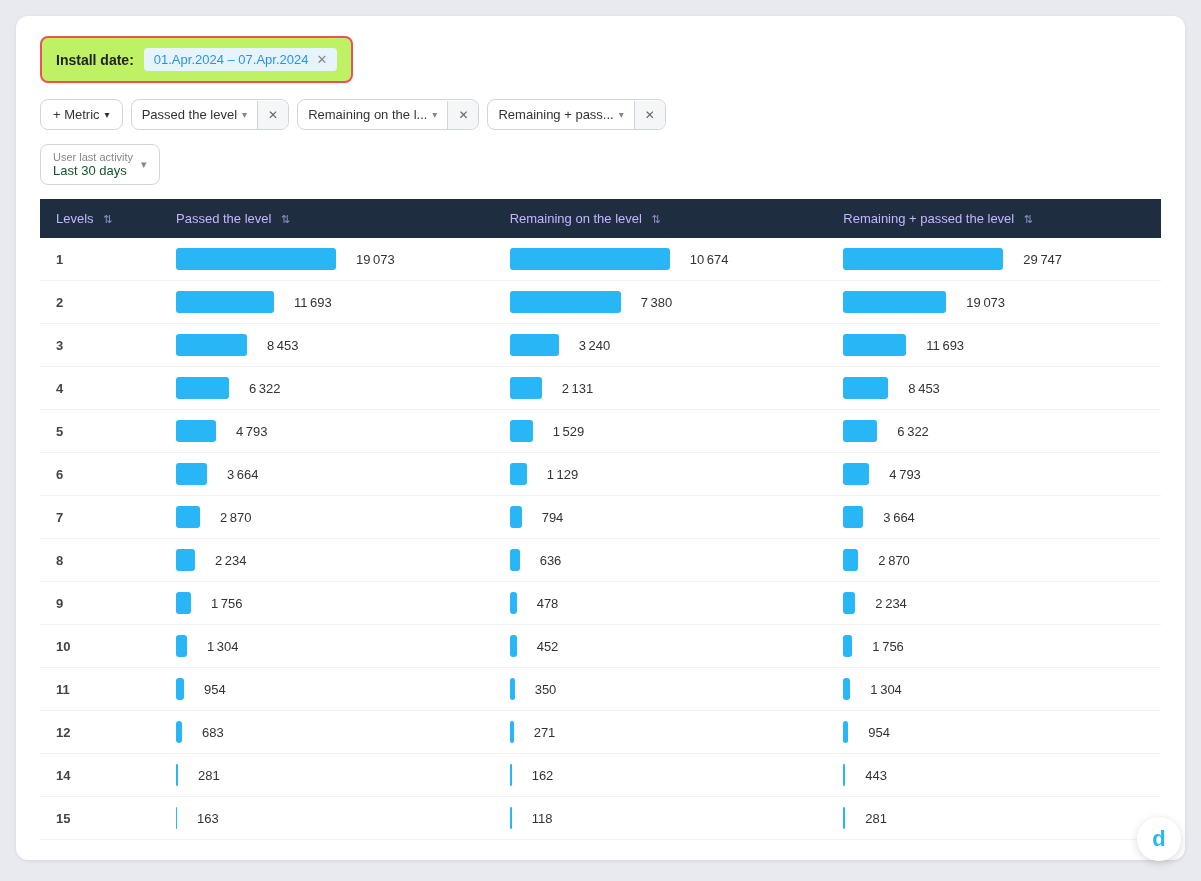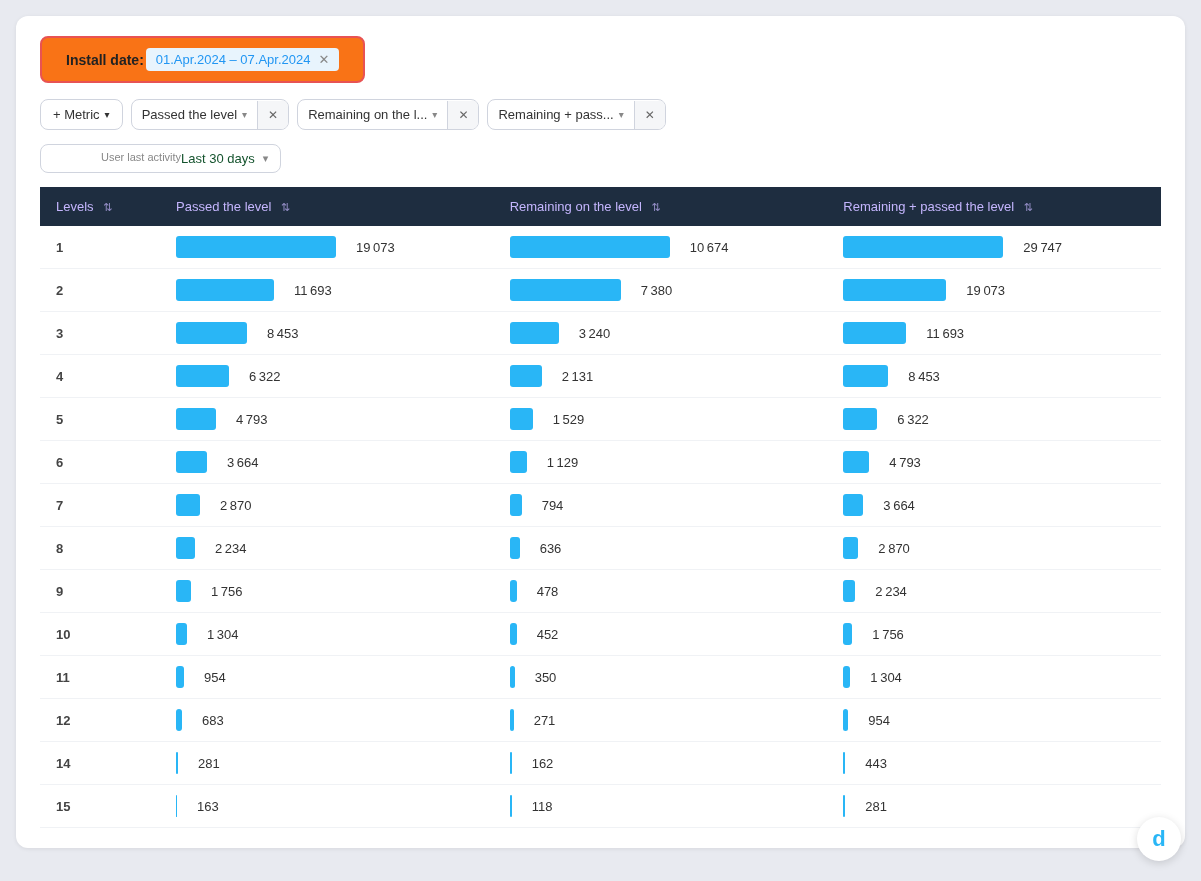--- a/index.html
+++ b/index.html
@@ -19,25 +19,25 @@
     }
     
     .filter-bar {
       display: flex;
       align-items: center;
       margin-bottom: 16px;
     }
     .install-date-box {
       border: 2px solid #e85353;
       border-radius: 8px;
-      padding: 10px 24px;
-      display: flex;
-      align-items: center;
-      gap: 2px;
-      background: #f97316;
+      padding: 10px 14px;
+      display: flex;
+      align-items: center;
+      gap: 10px;
+      background: #bef264;
     }
     .install-date-label {
       font-weight: 600;
       color: #222;
       font-size: 14px;
     }
     .install-date-value {
       background: #e8f4fd;
       color: #2196f3;
       border-radius: 4px;
@@ -110,22 +110,21 @@
       padding: 6px 12px;
       background: #fff;
       cursor: pointer;
       font-size: 12px;
       color: #333;
       margin-bottom: 14px;
       gap: 8px;
     }
     .activity-filter-text {
       display: flex;
-      flex-direction: row;
-      margin-left: 48px;
+      flex-direction: column;
     }
     .activity-filter-title {
       font-size: 11px;
       color: #888;
     }
     .activity-filter-value {
       font-size: 13px;
       color: #14532d;
       font-weight: 500;
     }

